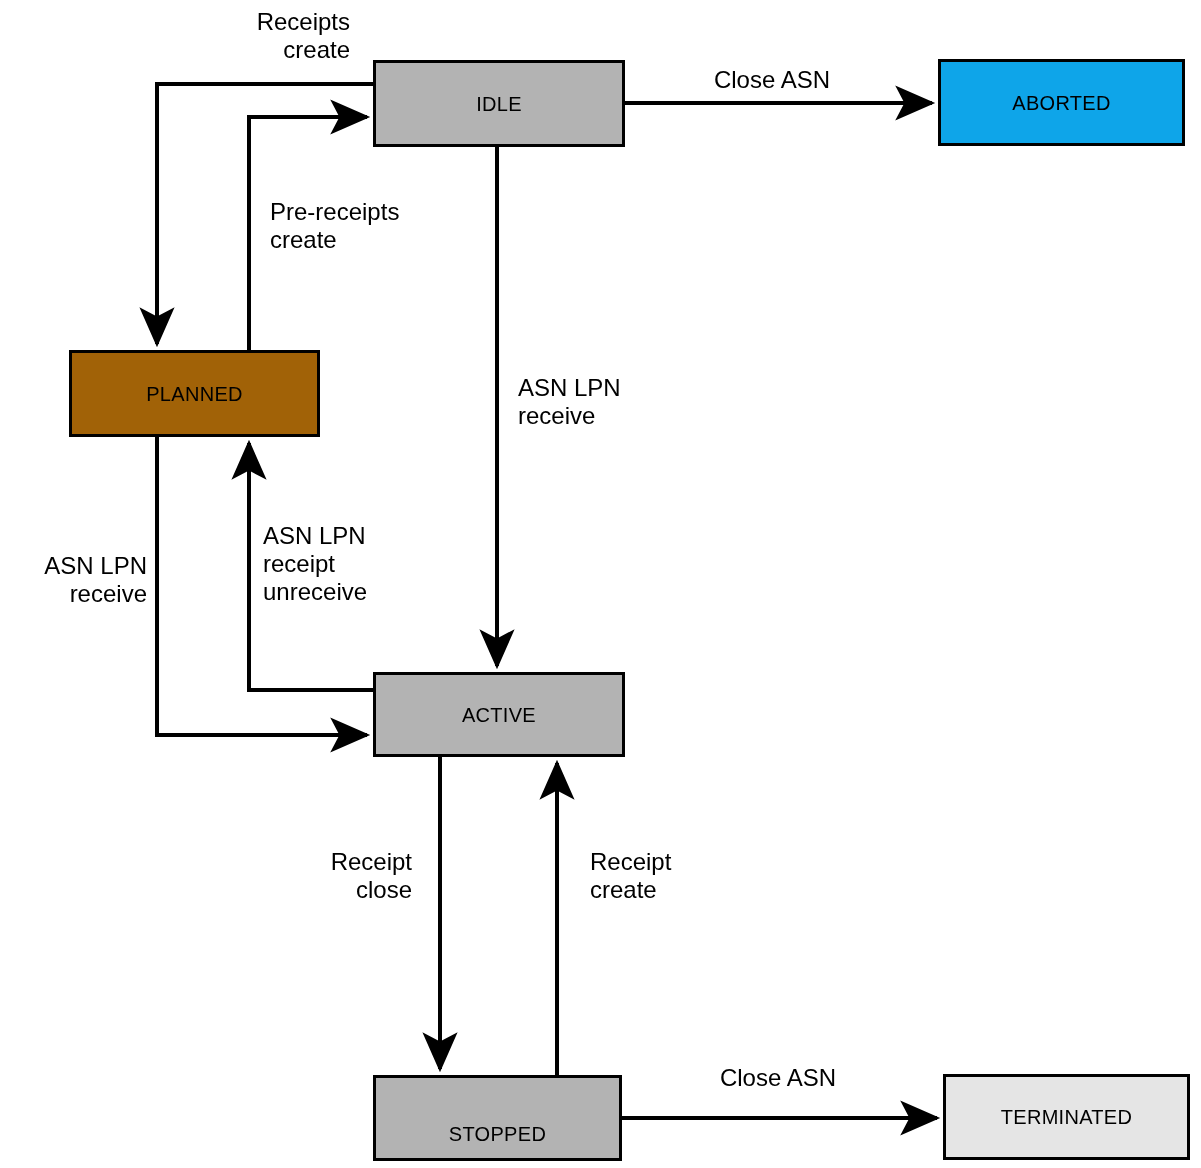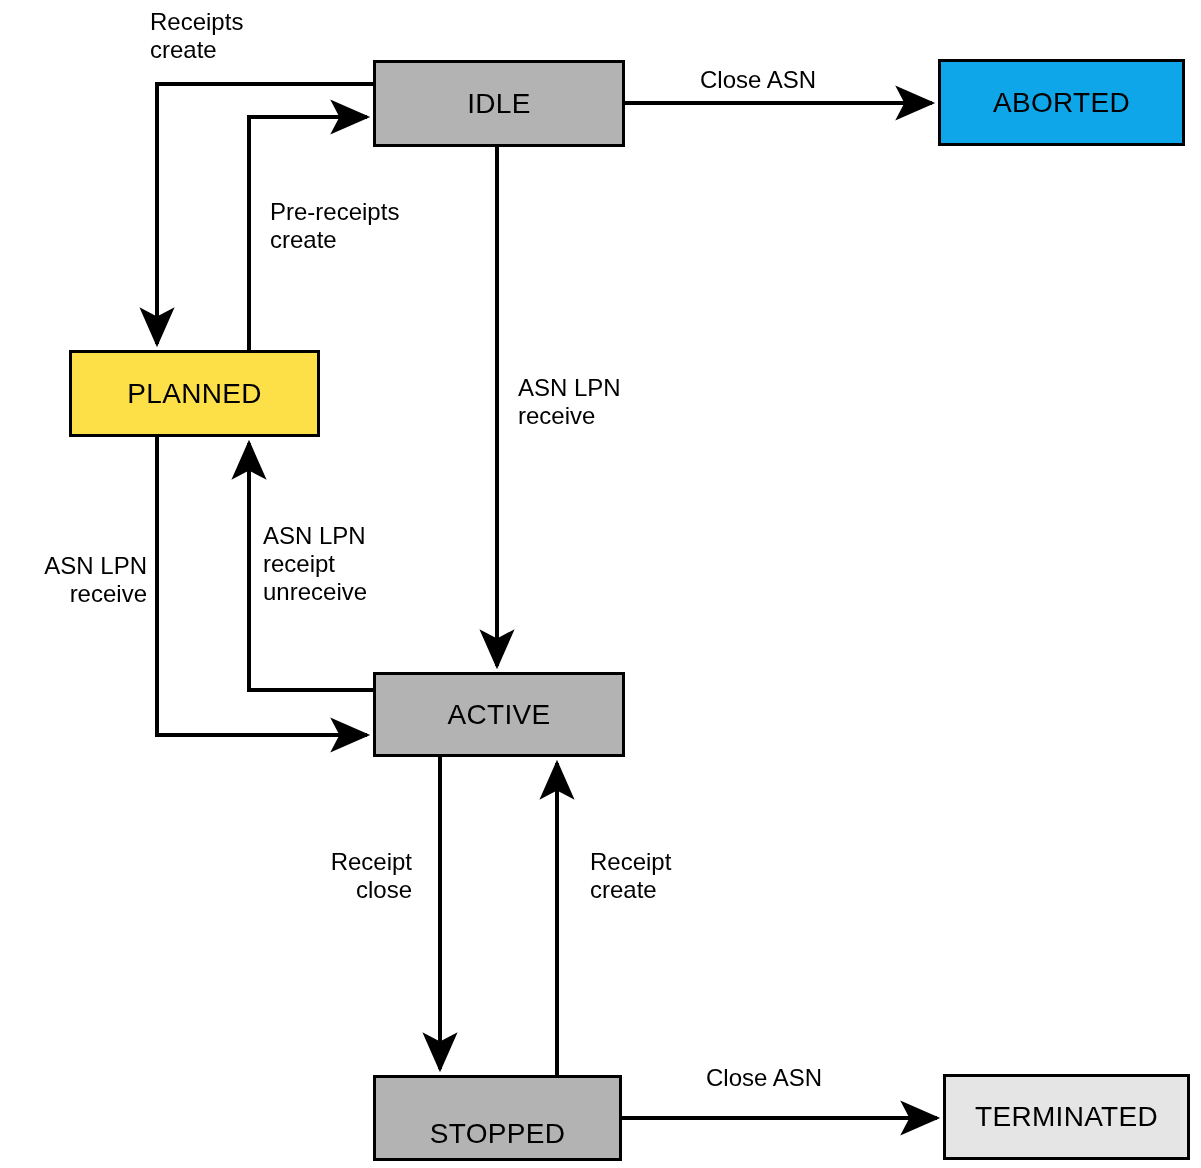--- a/index.html
+++ b/index.html
@@ -36,35 +36,35 @@
     position: absolute;
     box-sizing: border-box;
     background: #b3b3b3;
     border: 3px solid #000000;
     display: flex;
     align-items: center;
     justify-content: center;
   }
   .state-label {
     font-family: "Liberation Sans", sans-serif;
-    font-size: 28px;
+    font-size: 20px;
     color: #000000;
     letter-spacing: 0.3px;
     white-space: nowrap;
     line-height: 1;
   }
   .edge-label {
     position: absolute;
     font-family: "Liberation Sans", sans-serif;
     font-size: 24px;
     color: #000000;
     line-height: 1.16;
     white-space: pre-line;
   }
-  .align-center { text-align: left; }
+  .align-center { text-align: right; }
   .align-left   { text-align: left; }
   .align-right  { text-align: right; }
 </style>
 </head>
 <body>
 
 <div id="diagram-root">
 
   <svg class="layer" viewBox="0 0 1201 1168" xmlns="http://www.w3.org/2000/svg">
     <defs>
@@ -85,21 +85,21 @@
       </g>
   </svg>
 
   <div id="boxes-layer">
       <div class="state-box" style="left: 373px; top: 60px; width: 252px; height: 87px; background: rgb(179, 179, 179); border-color: rgb(0, 0, 0);">
         <span class="state-label" style="color: rgb(0, 0, 0);">IDLE</span>
       </div>
       <div class="state-box" style="left: 938px; top: 59px; width: 247px; height: 87px; background: #0ea5e9; border-color: rgb(0, 0, 0);">
         <span class="state-label" style="color: rgb(0, 0, 0);">ABORTED</span>
       </div>
-      <div class="state-box" style="left: 69px; top: 350px; width: 251px; height: 87px; background: #fde047; border-color: rgb(0, 0, 0);">
+      <div class="state-box" style="left: 69px; top: 350px; width: 251px; height: 87px; background: #a16207; border-color: rgb(0, 0, 0);">
         <span class="state-label" style="color: rgb(0, 0, 0);">PLANNED</span>
       </div>
       <div class="state-box" style="left: 373px; top: 672px; width: 252px; height: 85px; background: rgb(179, 179, 179); border-color: rgb(0, 0, 0);">
         <span class="state-label" style="color: rgb(0, 0, 0);">ACTIVE</span>
       </div>
       <div class="state-box" style="left: 373px; top: 1075px; width: 249px; height: 86px; background: rgb(179, 179, 179); border-color: rgb(0, 0, 0);">
         <span class="state-label" style="color: rgb(0, 0, 0); margin-top: 32px;">STOPPED</span>
       </div>
       <div class="state-box" style="left: 943px; top: 1074px; width: 247px; height: 86px; background: #e5e5e5; border-color: rgb(0, 0, 0);">
         <span class="state-label" style="color: rgb(0, 0, 0);">TERMINATED</span>

